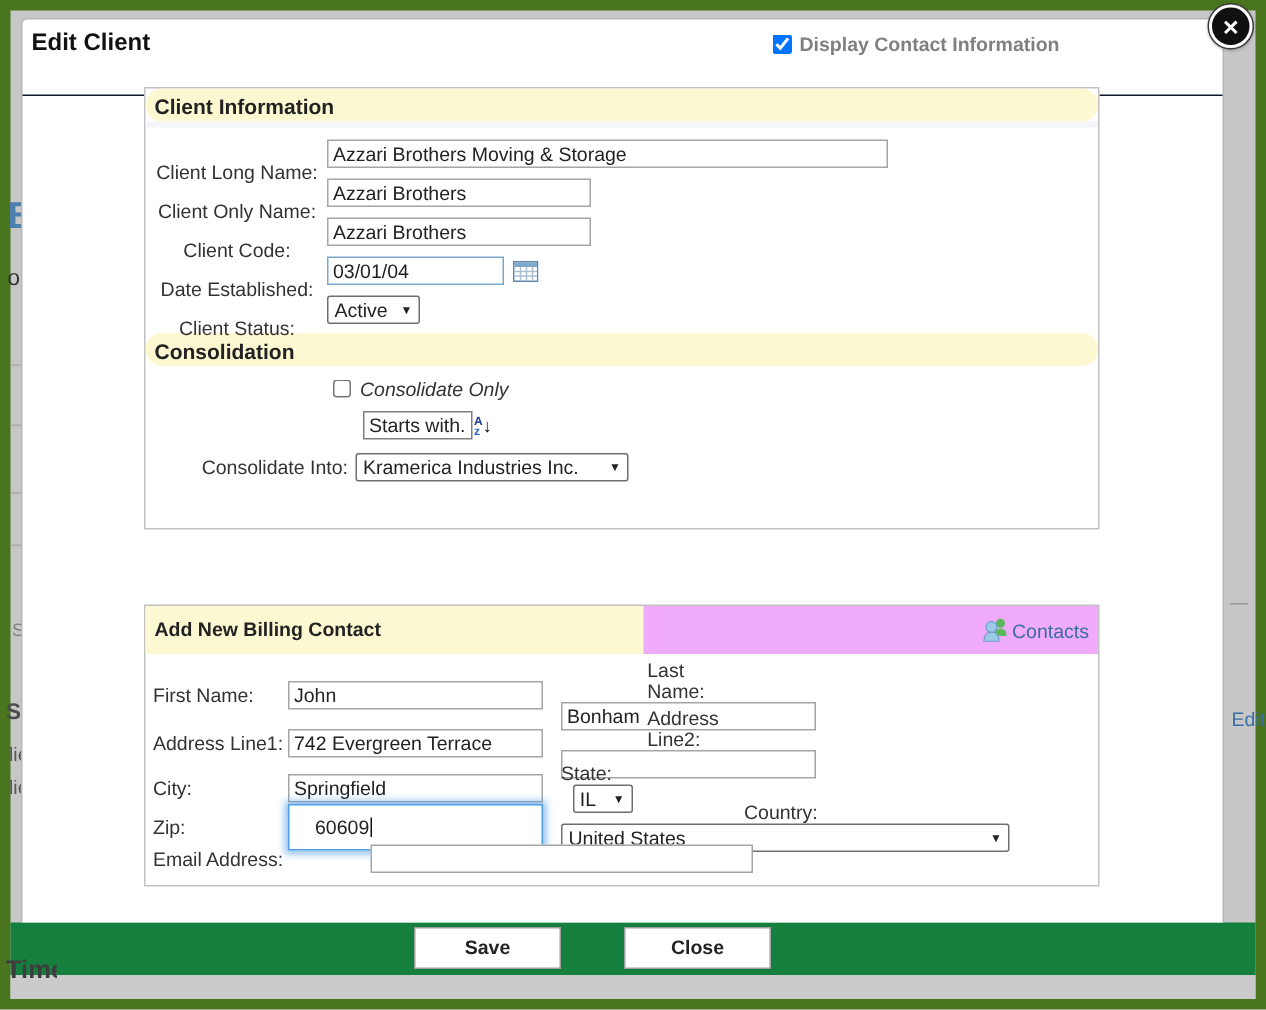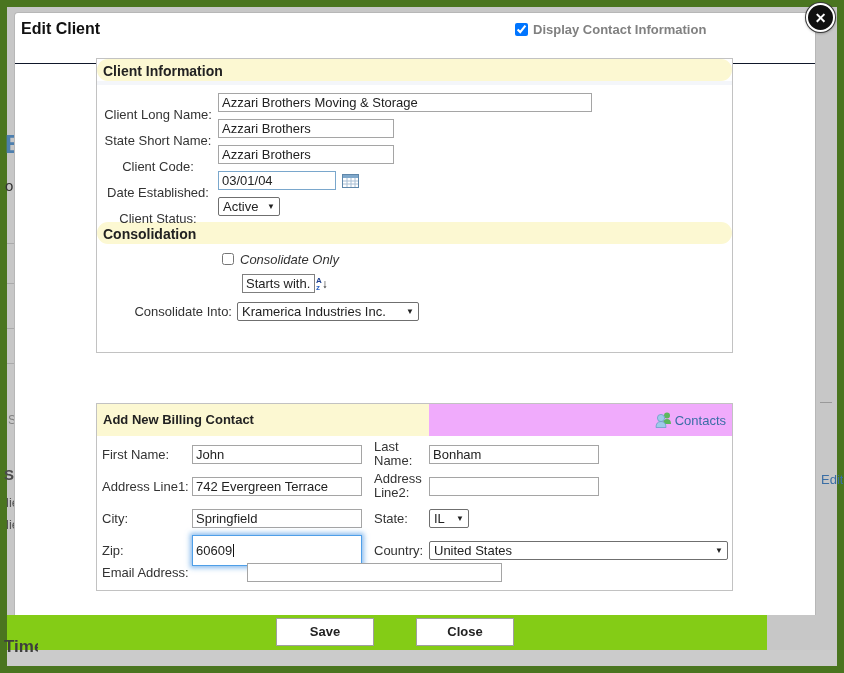--- a/index.html
+++ b/index.html
@@ -3,21 +3,21 @@
 <meta charset="utf-8">
 <style>
   * { margin:0; padding:0; box-sizing:border-box; }
   body { font-family:"Liberation Sans", sans-serif; background:#888; }
   .viewport {
     position:relative; width:844px; height:673px;
     background:#4a751f; overflow:hidden;
     font-family:"Liberation Sans", sans-serif;
   }
   .page-bg { position:absolute; left:7px; top:7px; width:830px; height:659px; background:#c7c7c7; }
-  .bottom-band { position:absolute; left:7px; top:615px; width:760px; height:35px; background:#84cc16; }
+  .bottom-band { position:absolute; left:7px; top:615px; width:830px; height:35px; background:#15803d; }
   .bottom-strip { position:absolute; left:7px; top:650px; width:830px; height:16px; background:#cbcbcb; }
 
   
   .frag { position:absolute; overflow:hidden; white-space:nowrap; z-index:2; }
   .frag-heading { left:5px; top:130px; width:13px; font-size:25px; font-weight:bold; color:#4d7fae; }
   .frag-sub { left:5px; top:177px; width:13px; font-size:15px; color:#333; }
   .frag-s { left:8px; top:413px; width:11px; font-size:12px; color:#808080; }
   .frag-sta { left:4px; top:466px; width:15px; font-size:15px; font-weight:bold; color:#4a4a4a; }
   .frag-lie1 { left:6px; top:495px; width:13px; font-size:13px; color:#555; }
   .frag-lie2 { left:6px; top:517px; width:13px; font-size:13px; color:#555; }
@@ -74,25 +74,25 @@
 
   .b-header { display:flex; height:32px; }
   .b-header-left { width:332px; background:#fcf8d2; font-weight:bold; font-size:13px; color:#222; padding:8px 0 0 6px; }
   .b-header-right { flex:1; background:#f0abfc; position:relative; }
   .contacts-link { position:absolute; right:6px; top:7px; display:flex; align-items:flex-end;
     font-size:13px; color:#3a6ea5; cursor:pointer; text-decoration:none; }
   .b-row { position:absolute; left:5px; display:flex; align-items:center; font-size:13px; color:#333; }
   .b-label1 { width:90px; flex:none; }
   .b-label2 { width:55px; flex:none; line-height:14px; }
   .ti-b { width:170px; }
-  .b-col2 { margin-left:12px; display:flex; align-items:center; }
+  .b-col2 { margin-left:12px; display:flex; align-items:center;flex-direction:column; }
   .b-r1 { top:36px; } .b-r2 { top:68px; } .b-r3 { top:105px; } .b-r4 { top:131px; } .b-r5 { top:159px; }
 
   .finput { display:inline-flex; align-items:center; border:1px solid #a5a5a5; background:#fff;
-    height:31px; padding:0 3px; font-size:13px; color:#222; }
+    height:31px; padding:0 17px; font-size:13px; color:#222; }
   .zip-focus { border:1px solid #4f9fe8; box-shadow:0 0 5px 2px rgba(90,160,230,.7); }
   .caret { display:inline-block; width:1px; height:13px; background:#111; margin-left:1px; }
 
   .btn { position:absolute; top:3px; width:98px; height:28px; background:#fff; border:1px solid #9f9f9f;
     font-weight:bold; font-size:13px; color:#222; text-align:center; line-height:26px; cursor:pointer;
     font-family:"Liberation Sans", sans-serif; }
   .btn-save { left:269px; } .btn-close { left:409px; }
 
   .close-btn { position:absolute; left:806px; top:3px; width:29px; height:29px; border-radius:50%;
     background:#101010; border:2px solid #fff; box-shadow:0 0 0 1px #3a3a3a, 0 1px 3px rgba(0,0,0,.45);
@@ -136,21 +136,21 @@
 
     <div class="section section-client">
       <div class="sec-header">Client Information</div>
       <div class="subband"></div>
 
       <div class="ci-row">
         <span class="ci-label">Client Long Name:</span>
         <input class="ti ti-long" value="Azzari Brothers Moving &amp; Storage" style="">
       </div>
       <div class="ci-row">
-        <span class="ci-label">State Short Name:</span>
+        <span class="ci-label">Client Only Name:</span>
         <input class="ti ti-mid" value="Azzari Brothers" style="">
       </div>
       <div class="ci-row">
         <span class="ci-label">Client Code:</span>
         <input class="ti ti-mid" value="Azzari Brothers" style="">
       </div>
       <div class="ci-row">
         <span class="ci-label">Date Established:</span>
         <input class="ti ti-date" value="03/01/04" style="">
         <span class="cal-icon">

